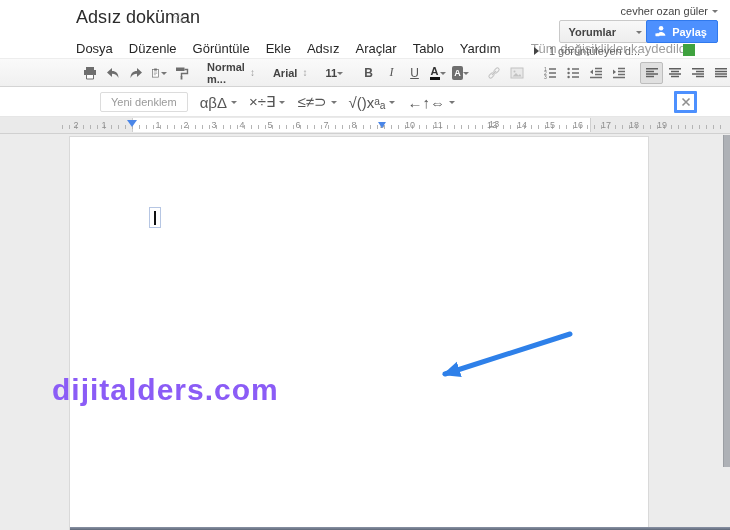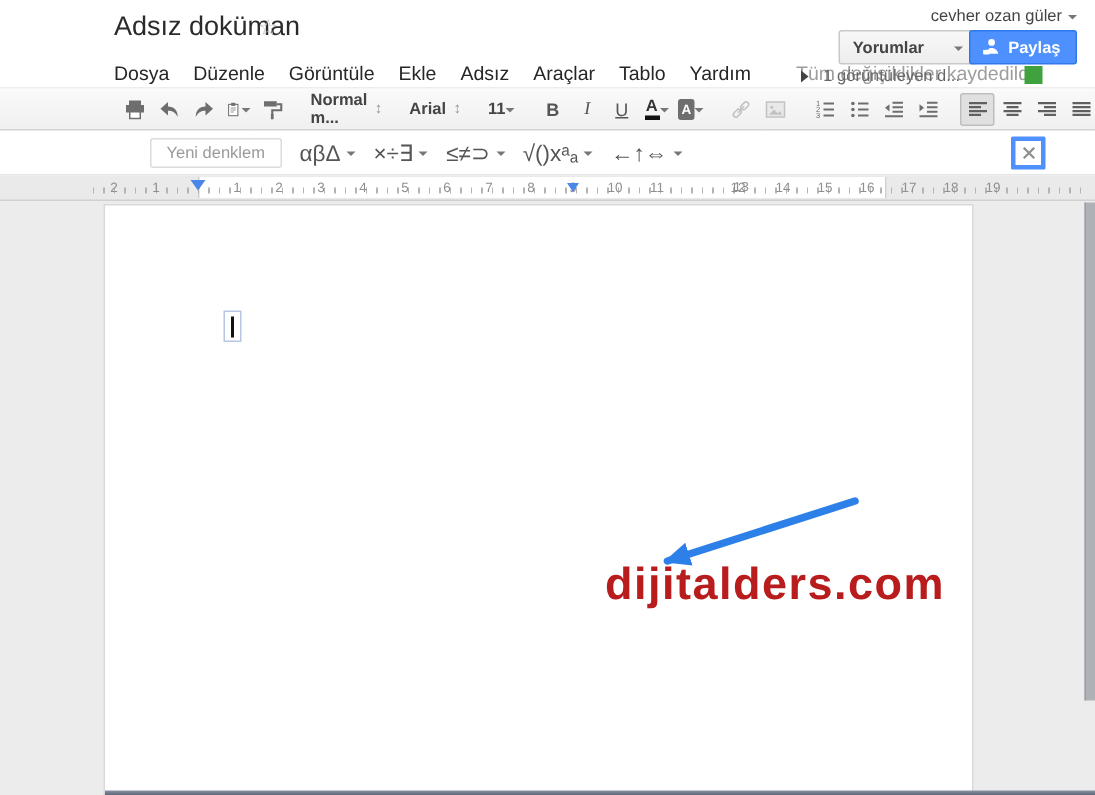--- a/index.html
+++ b/index.html
@@ -81,22 +81,22 @@
                    transform:translateX(-50%); }
   .margin-marker.small { border-width:4px; border-top-width:6px; top:5px; }
 
   
   .docarea { position:absolute; top:134px; left:0; right:0; bottom:0; background:#ececec; }
   .pagesheet { position:absolute; left:70px; top:3px; width:578px; height:393px; background:#fff;
                box-shadow:0 0 0 1px #d9d9d9; }
   .eq-cursor-box { position:absolute; left:79px; top:70px; width:12px; height:21px;
                    border:1px solid #b6c6e3; background:#fff; }
   .eq-cursor-bar { position:absolute; left:4px; top:3px; width:2px; height:14px; background:#111; }
-  .watermark { position:absolute; left:0; right:0; top:236px; text-align:right;
-               transform:translateX(-18px); font-size:30px; font-weight:bold; color:#b91c1c;
+  .watermark { position:absolute; left:0; right:0; top:236px; text-align:left;
+               transform:translateX(-18px); font-size:30px; font-weight:bold; color:#8b5cf6;
                letter-spacing:1px; }
   .arrow-svg { position:absolute; left:345px; top:188px; }
   .vscroll-thumb { position:absolute; right:0; top:1px; width:7px; height:332px;
                    background:#aeb1b6; border-left:1px solid #9b9ea3; }
   .bottom-bar { position:absolute; left:70px; right:0; bottom:0; height:3px;
                 background:linear-gradient(#8a93a6,#5f6878); }
 </style>
 </head>
 <body>
 

